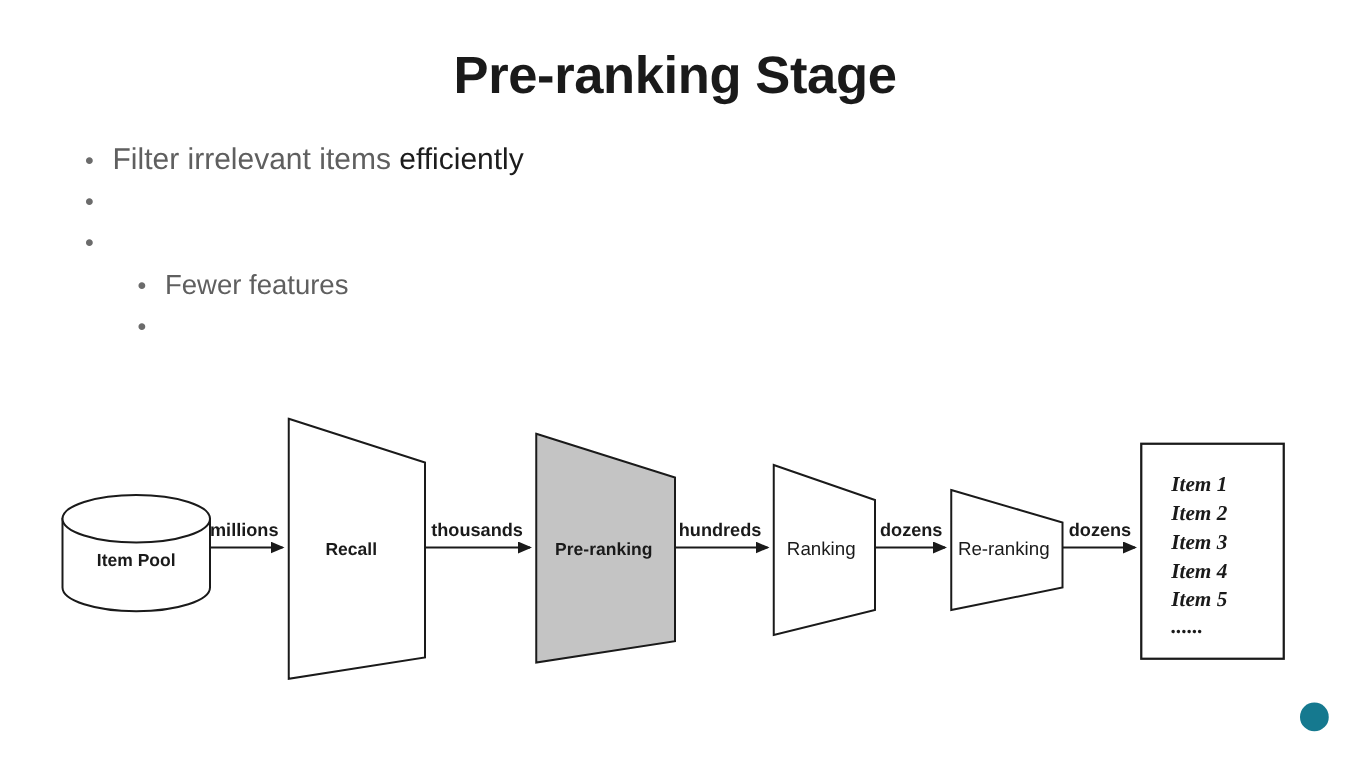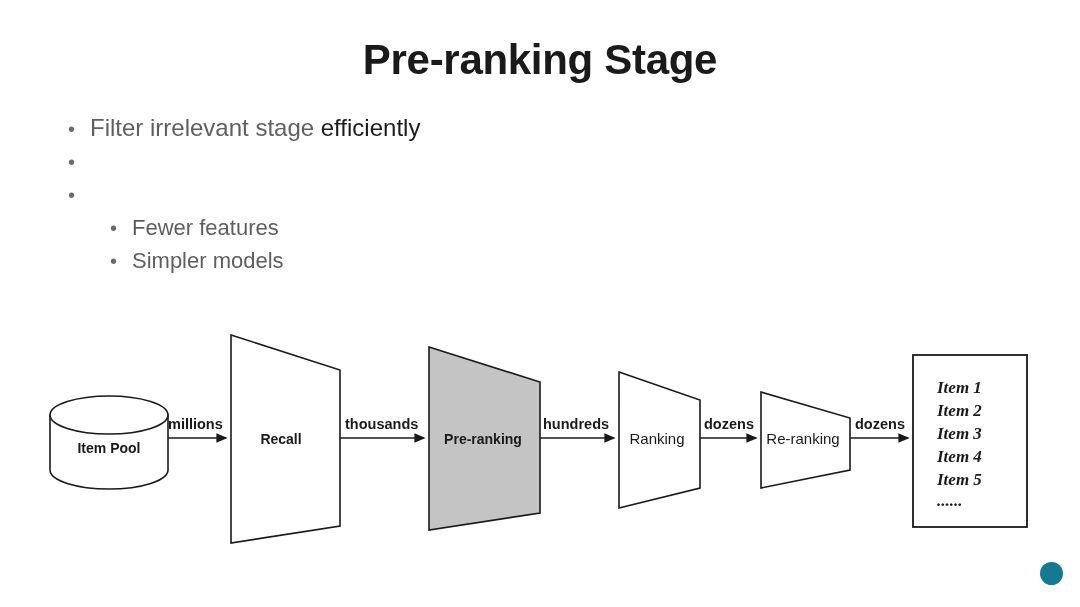--- a/index.html
+++ b/index.html
@@ -127,39 +127,38 @@
 <body>
 
 <div id="slide">
 
   <div id="slide-title">Pre-ranking Stage</div>
 
   <div id="bullet-list">
 
     <div class="bullet-row level-1">
       <span class="bullet-dot">•</span>
-      <span class="bullet-text"><span>Filter irrelevant stage </span><b>efficiently</b></span>
+      <span class="bullet-text"><span>Filter irrelevant items </span><b>efficiently</b></span>
     </div>
 
     <div class="bullet-row level-1">
       <span class="bullet-dot">•</span>
     </div>
 
     <div class="bullet-row level-1">
       <span class="bullet-dot">•</span>
     </div>
 
     <div class="bullet-row level-2">
       <span class="bullet-dot">•</span>
       <span class="bullet-text"><span>Fewer features</span><b></b></span>
     </div>
 
     <div class="bullet-row level-2">
       <span class="bullet-dot">•</span>
-      <span class="bullet-text"><span>Simpler models</span><b></b></span>
     </div>
 
   </div>
 
   <div id="diagram">
     <svg width="1080" height="260" viewBox="0 0 1080 260" xmlns="http://www.w3.org/2000/svg">
       <defs>
         <marker id="arrowhead" markerWidth="7" markerHeight="7" refX="6" refY="3" orient="auto">
           <path d="M0,0 L7,3 L0,6 z" fill="#1a1a1a"></path>
         </marker>

